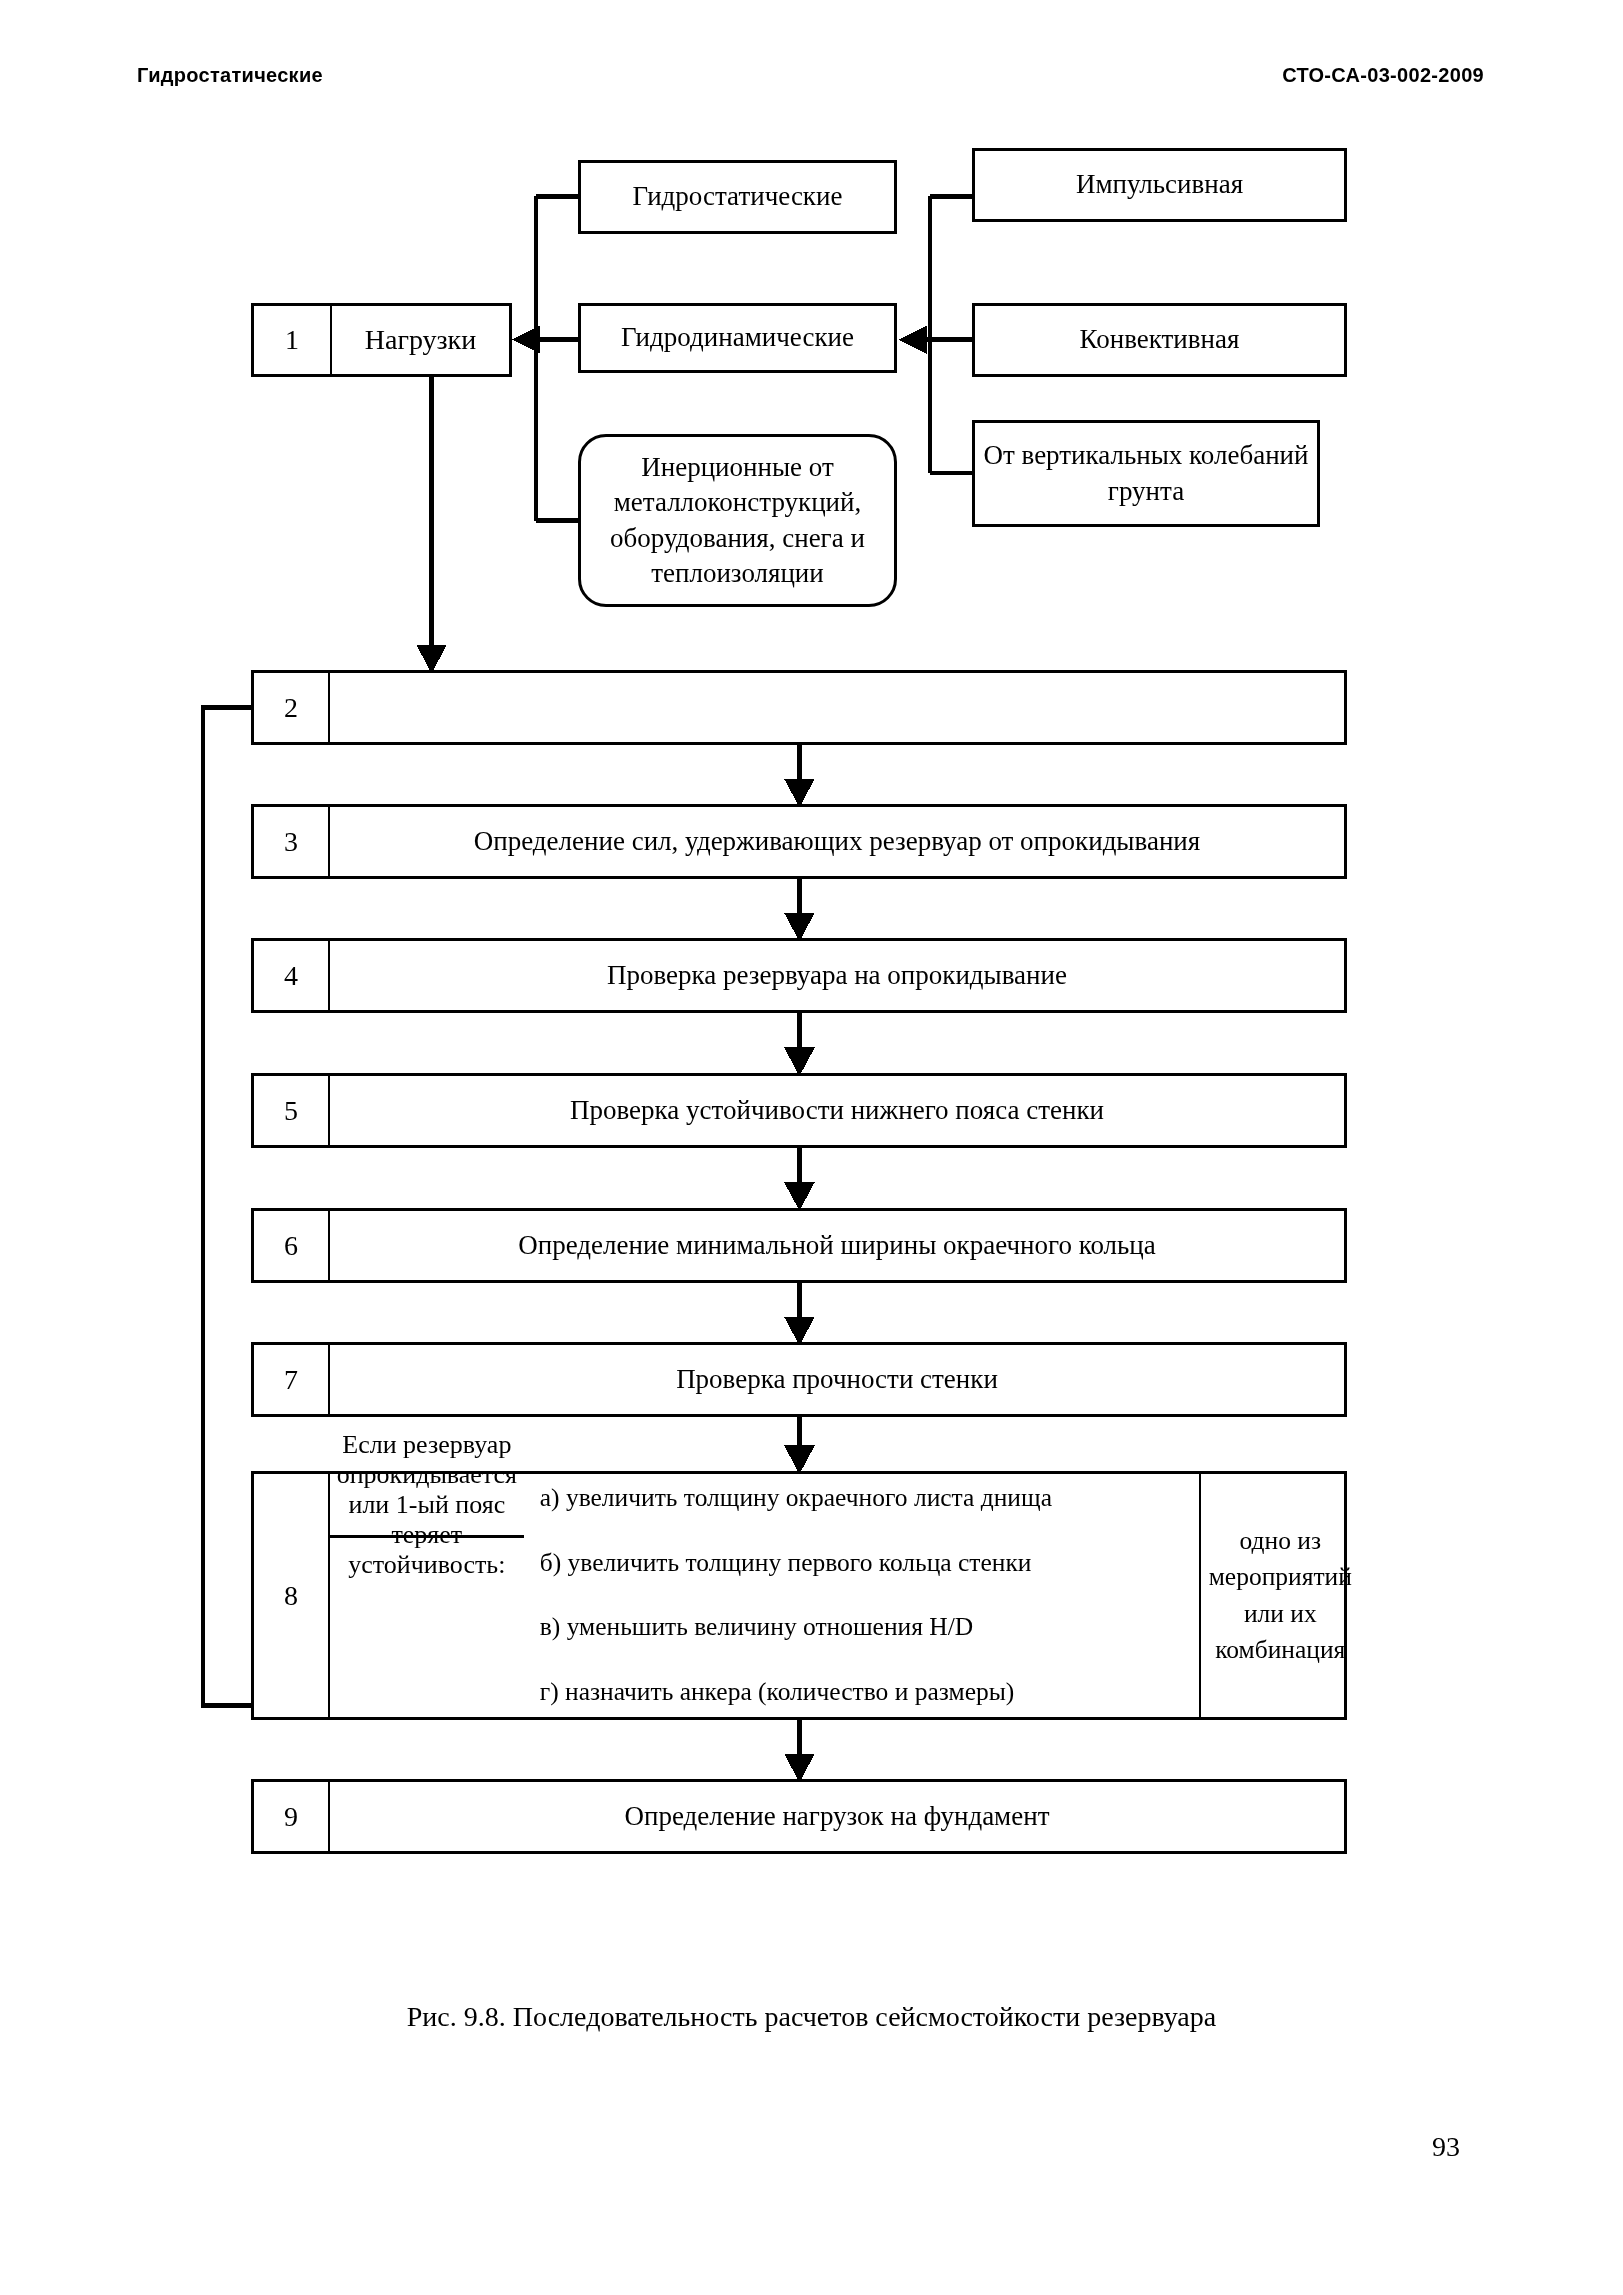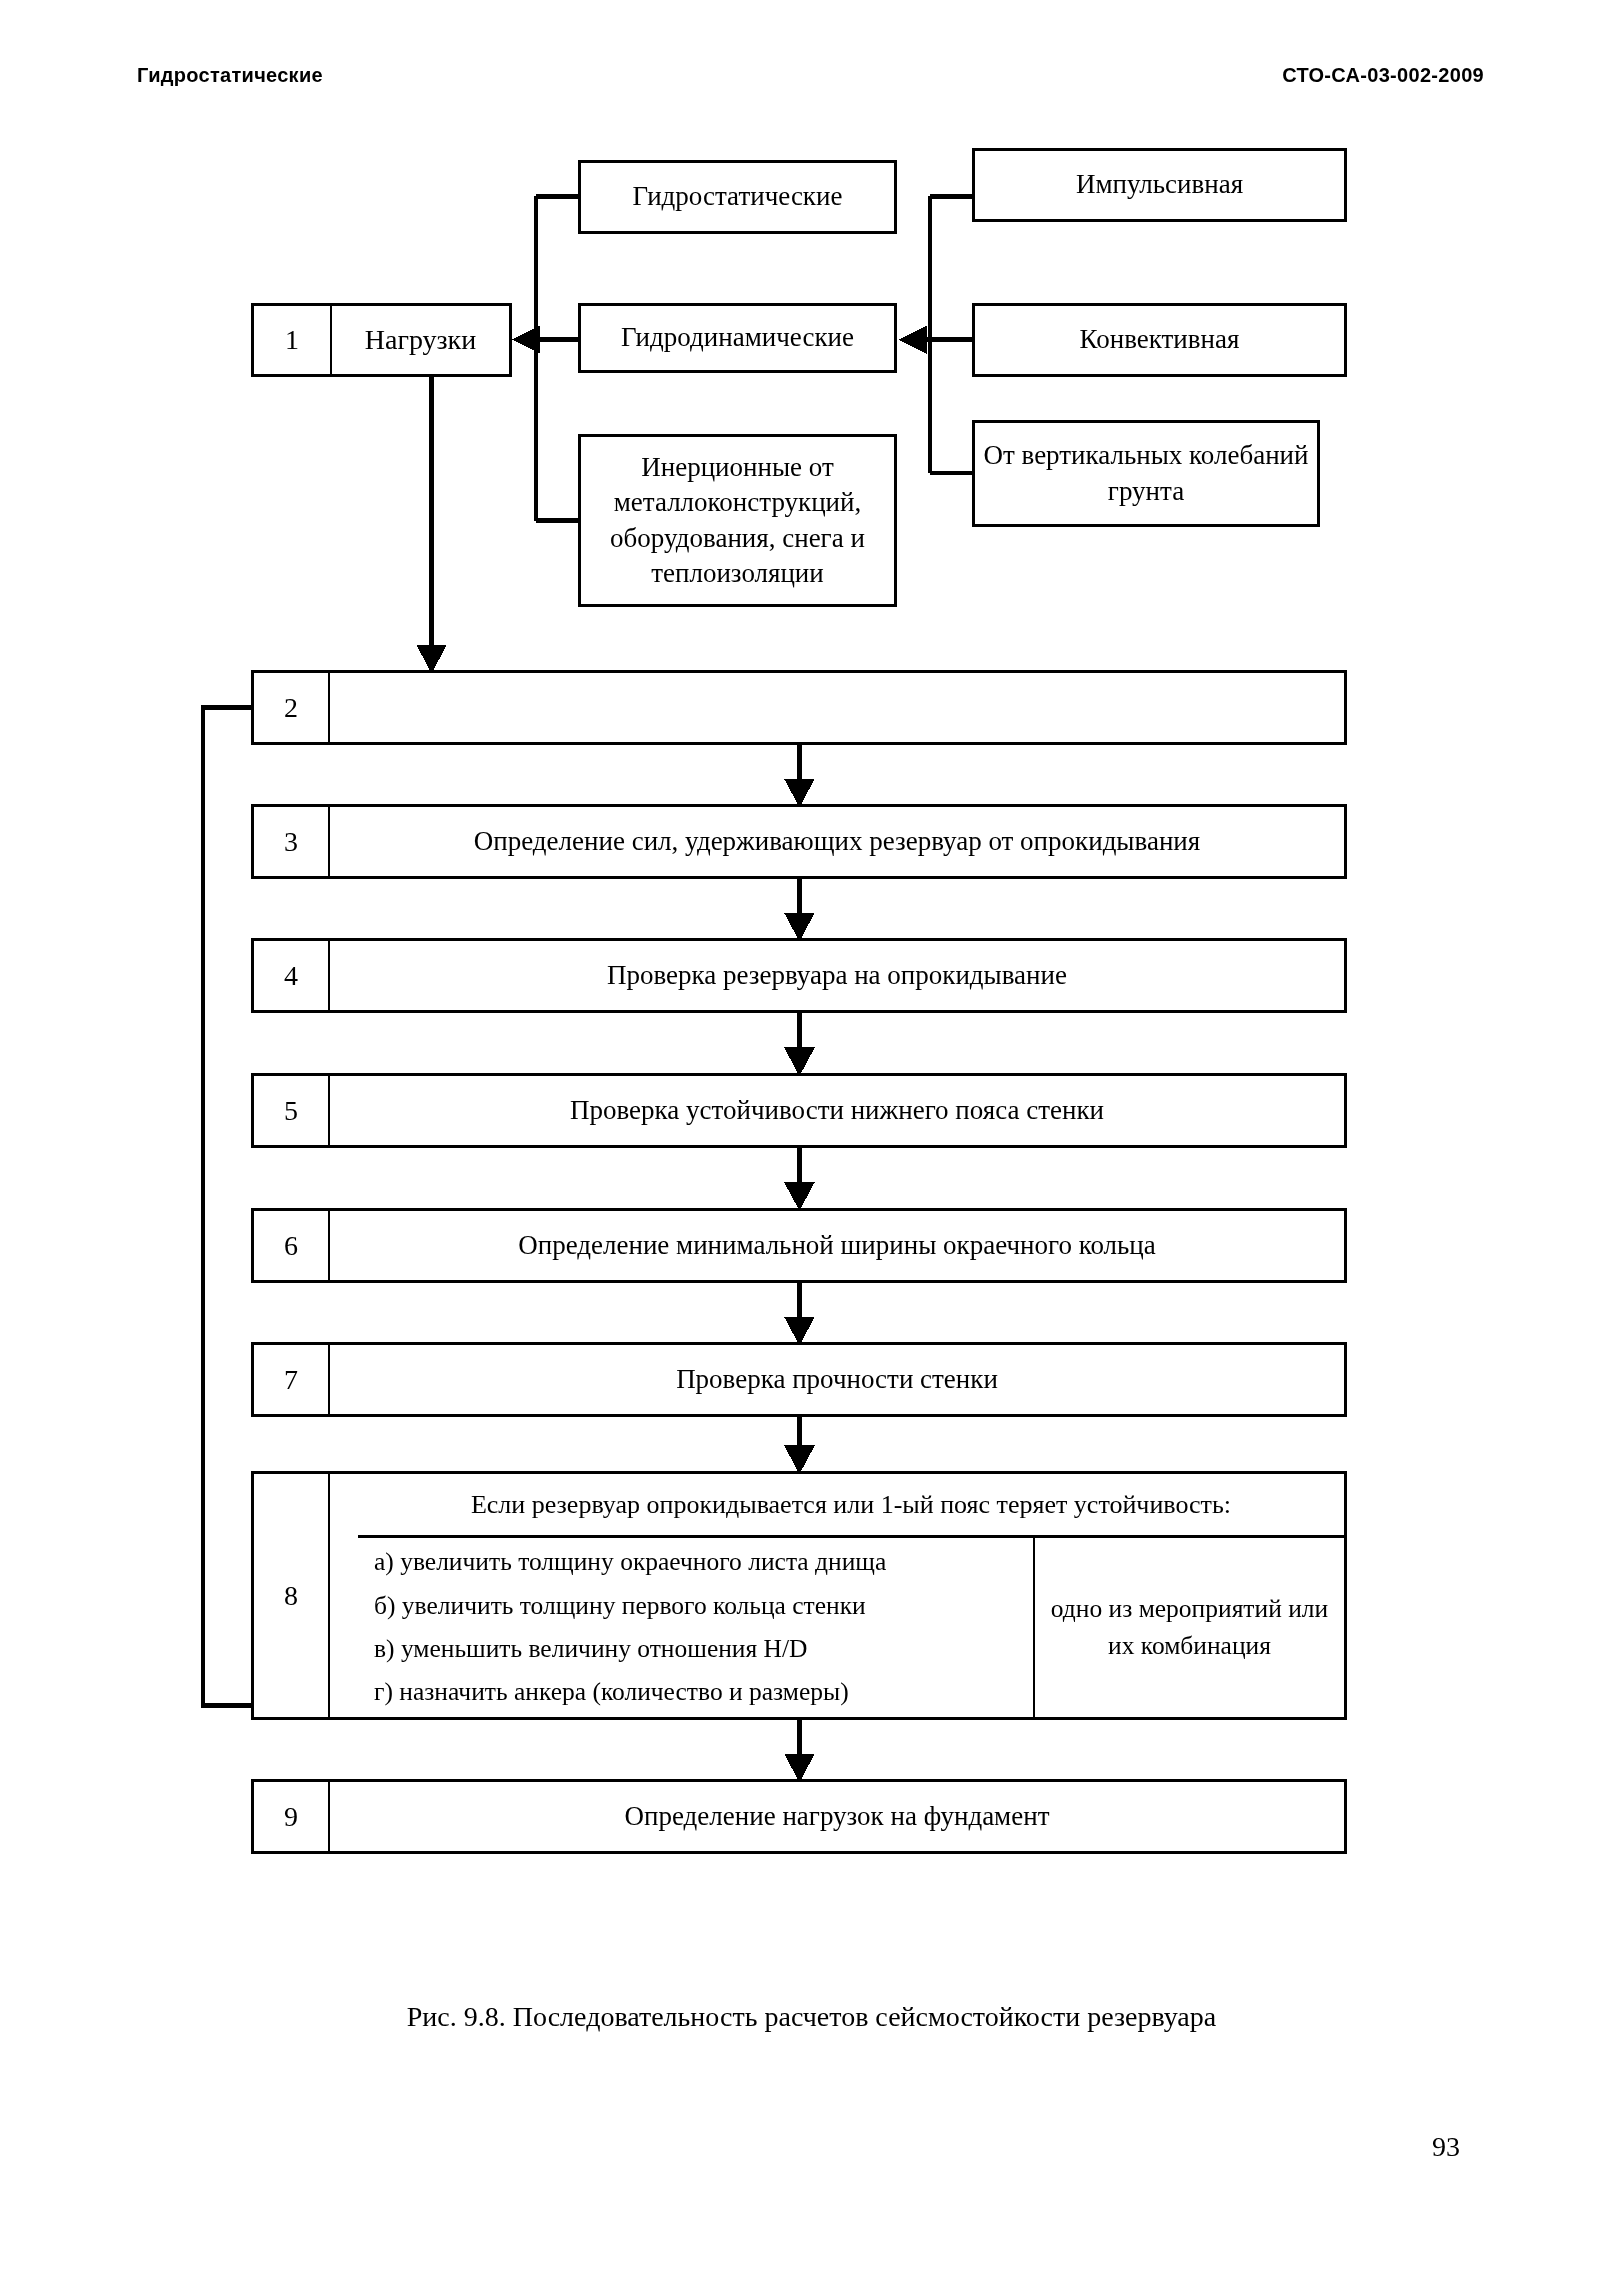--- a/index.html
+++ b/index.html
@@ -30,42 +30,42 @@
               text-align:center;font-size:27px;padding:0 9.4px;box-sizing:border-box;}
 
   
   #box-loads{left:251px;top:303px;width:261px;height:74px;}
   #box-loads .num{width:76px;flex:0 0 76px;}
   #box-loads .body{font-size:28px;}
 
   
   #box-hydrostatic{left:578px;top:160px;width:319px;height:74px;}
   #box-hydrodynamic{left:578px;top:303px;width:319px;height:70px;}
-  #box-inertial{left:578px;top:434px;width:319px;height:173px;}
+  #box-inertial{left:578px;top:434px;width:319px;height:173px;border-radius:28px;}
 
   
   #box-impulsive{left:972px;top:148px;width:375px;height:74px;}
   #box-convective{left:972px;top:303px;width:375px;height:74px;}
   #box-vertical{left:972px;top:420px;width:348px;height:107px;}
 
   
   #step-2{left:251px;top:670px;width:1096px;height:75px;}
   #step-3{left:251px;top:804px;width:1096px;height:75px;}
   #step-4{left:251px;top:938px;width:1096px;height:75px;}
   #step-5{left:251px;top:1073px;width:1096px;height:75px;}
   #step-6{left:251px;top:1208px;width:1096px;height:75px;}
   #step-7{left:251px;top:1342px;width:1096px;height:75px;}
   #step-9{left:251px;top:1779px;width:1096px;height:75px;}
 
   
   #step-8{position:absolute;left:251px;top:1471px;width:1096px;height:249px;
           border:3.4px solid #000;box-sizing:border-box;background:#fff;display:flex;}
   #step-8 .num8{width:74px;flex:0 0 74px;border-right:2.7px solid #000;
                 display:flex;align-items:center;justify-content:center;font-size:28px;}
-  #step-8 .right8{flex:1;display:flex;flex-direction:column;margin-left:28px;}
+  #step-8 .right8{flex:1;display:flex;flex-direction:row;}
   #step-8 .cond{height:64px;flex:0 0 64px;border-bottom:3.4px solid #000;
                 display:flex;align-items:center;justify-content:center;
                 font-size:26px;text-align:center;padding:0 6.7px;box-sizing:border-box;}
   #step-8 .lower{flex:1;display:flex;}
   #step-8 .measures{flex:0 0 677px;display:flex;flex-direction:column;
                     justify-content:space-between;border-right:2.7px solid #000;
                     padding:5.4px 0 5.4px 16px;box-sizing:border-box;}
   #step-8 .measures div{font-size:25.5px;line-height:1.52;white-space:nowrap;}
   #step-8 .note{flex:1;display:flex;align-items:center;justify-content:center;
                 text-align:center;font-size:25.5px;line-height:1.42;padding:0 8px;box-sizing:border-box;}

